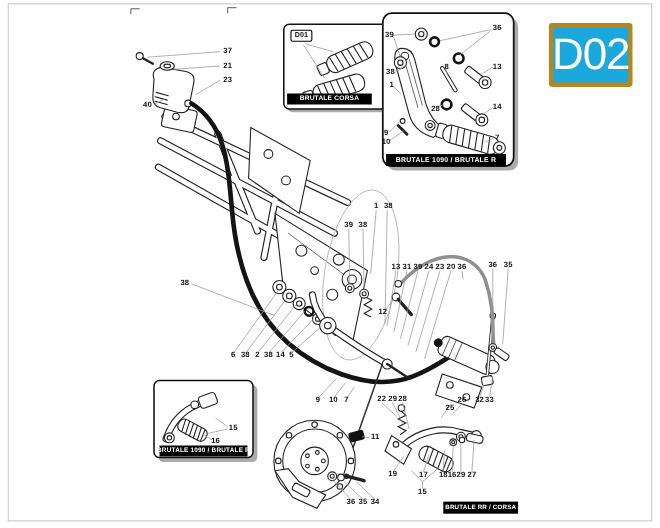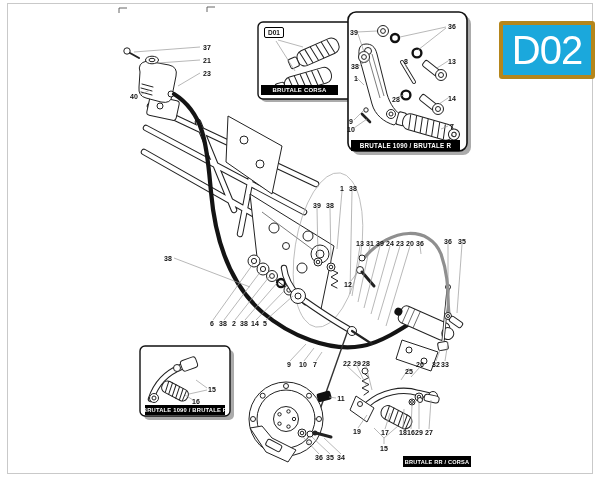--- a/index.html
+++ b/index.html
@@ -11,21 +11,21 @@
         color:#111;white-space:nowrap;letter-spacing:0.1px;}
   .badge{position:absolute;background:#000;color:#fff;font-weight:bold;
          display:flex;align-items:center;justify-content:center;white-space:nowrap;
          letter-spacing:0.2px;}
   .badge-corsa{left:261px;top:85px;width:77px;height:10px;font-size:6px;}
   .badge-1090-top{left:351px;top:140px;width:109px;height:11px;font-size:6.3px;}
   .badge-1090-bottom{left:145px;top:405px;width:80px;height:10px;font-size:5.8px;}
   .badge-rr{left:403px;top:456px;width:68px;height:11px;font-size:5.6px;}
   .ref-box{position:absolute;left:264px;top:27px;border:1px solid #000;border-radius:2px;
            background:#fff;font-size:6.5px;font-weight:bold;padding:1px 3px;color:#111;}
-  .plate{position:absolute;left:499px;top:21px;width:96px;height:58px;border:4px solid #B5861B;
+  .plate{position:absolute;left:499px;top:21px;width:76px;height:58px;border:4px solid #B5861B;
          border-radius:3px;display:flex;align-items:center;justify-content:center;
          font-size:40px;color:#fff;letter-spacing:-1px;box-sizing:border-box;}
 </style>
 </head>
 <body>
 
 <div class="page">
 
   <svg class="art" width="600" height="480" viewBox="0 0 600 480">
     <style>

